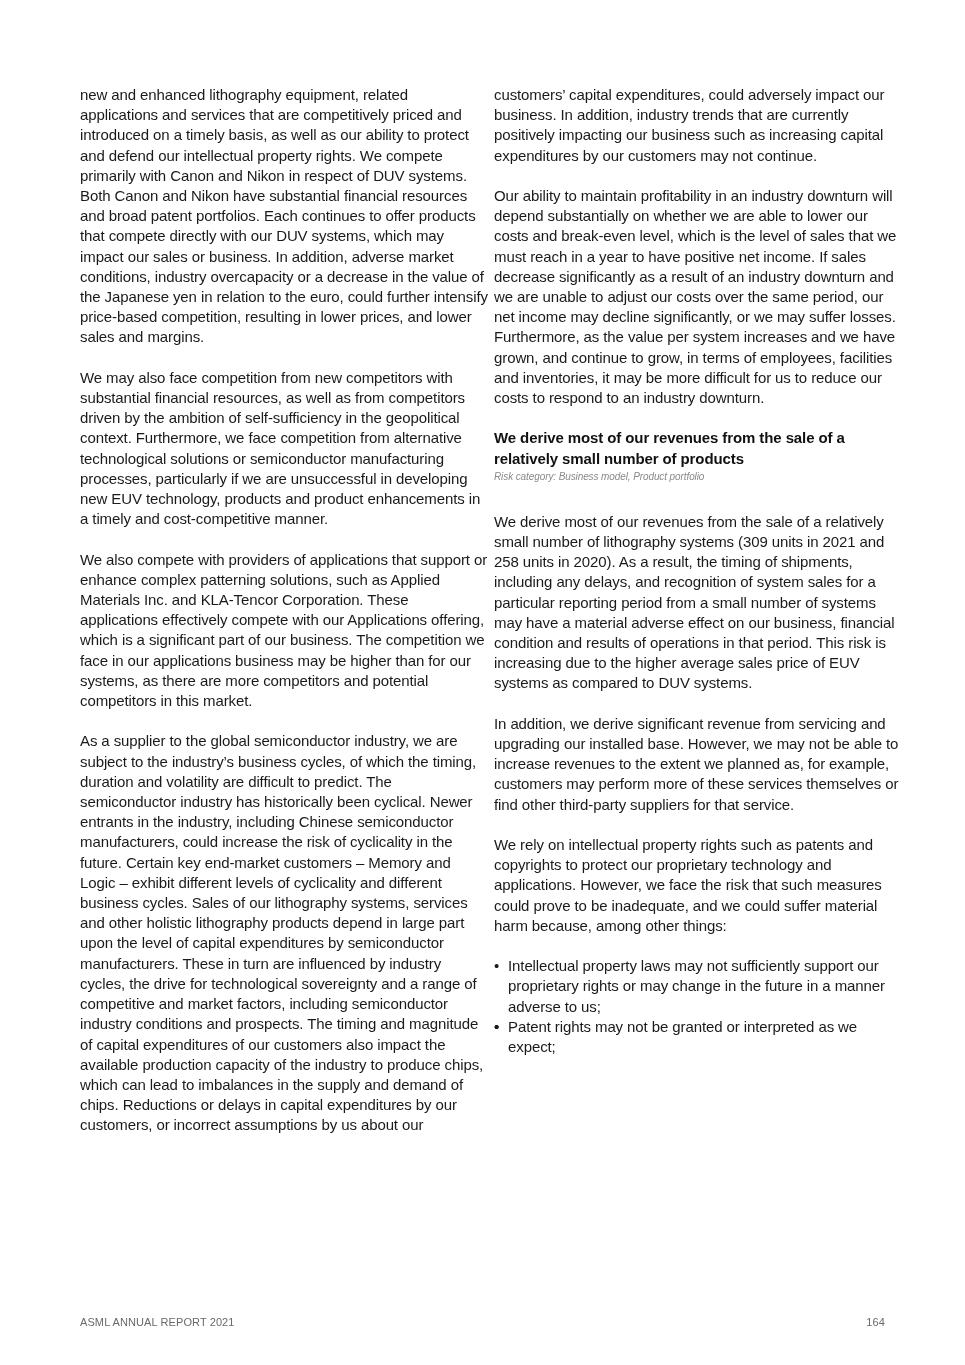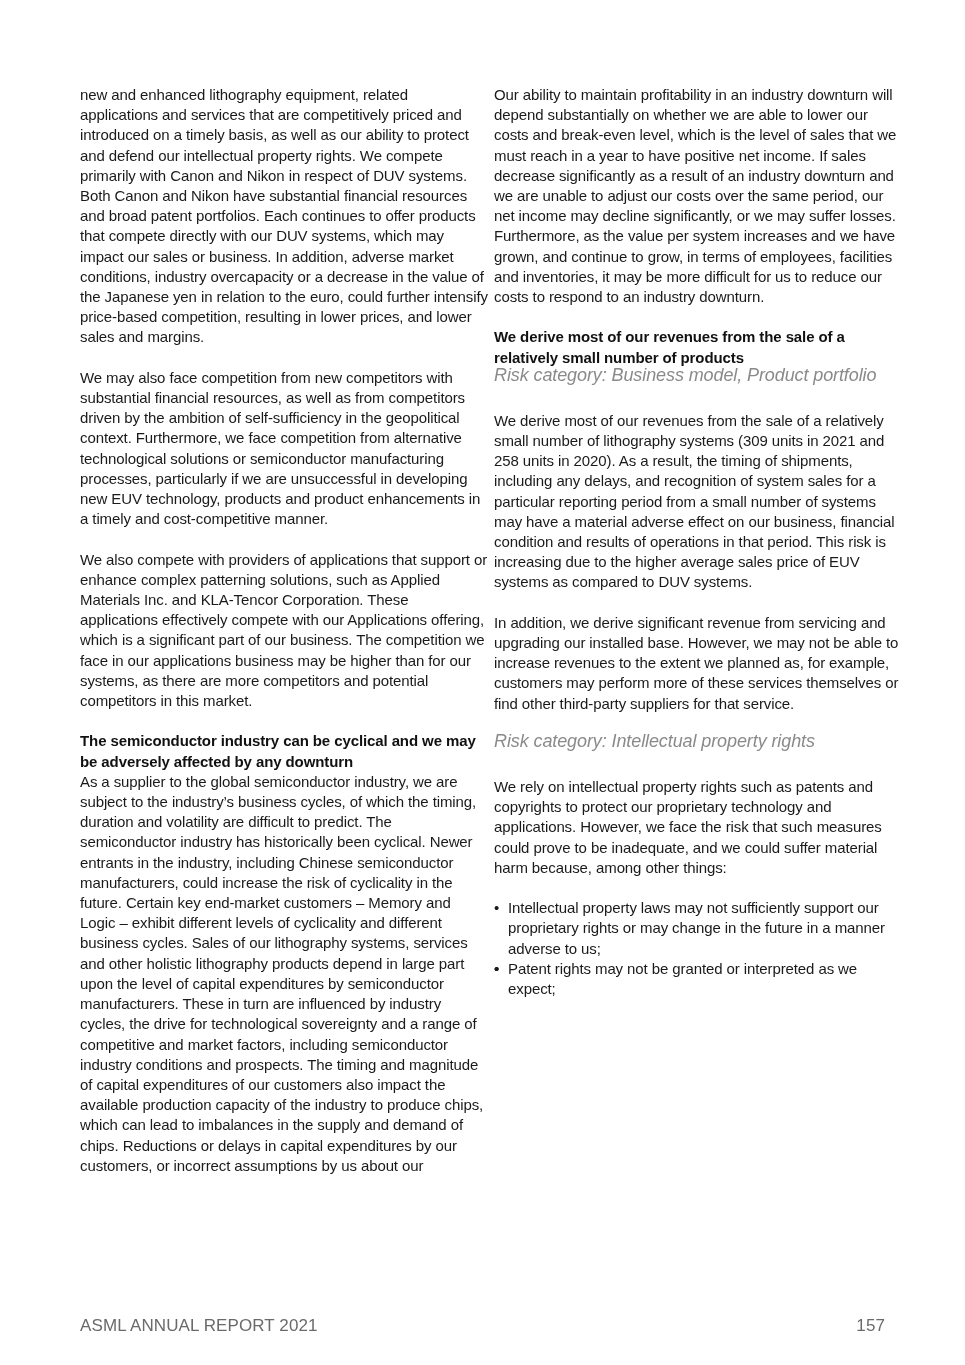--- a/index.html
+++ b/index.html
@@ -30,21 +30,21 @@
     }
     h3 {
       margin: 0;
       font-size: 15px;
       line-height: 20.2px;
       font-weight: bold;
       color: #111111;
     }
     .risk-cat {
       margin: 0 0 28px 0;
-      font-size: 18px;
+      font-size: 10px;
       line-height: 15px;
       font-style: italic;
       color: #8a8a8a;
     }
     ul.bullets {
       margin: 0;
       padding: 0;
       list-style: none;
     }
     ul.bullets li {
@@ -52,64 +52,63 @@
       padding-left: 14px;
     }
     ul.bullets li .bullet {
       position: absolute;
       left: 0;
       top: 0;
     }
     .footer {
       position: absolute;
       top: 1316px;
-      font-size: 17px;
+      font-size: 11px;
       color: #6a6a6a;
       letter-spacing: 0.1px;
     }
     .footer-left { left: 80px; }
     .footer-right { right: 80px; }
   </style>
 </head>
 <body>
 
 <div class="column col-left">
   <p>new and enhanced lithography equipment, related applications and services that are competitively priced and introduced on a timely basis, as well as our ability to protect and defend our intellectual property rights. We compete primarily with Canon and Nikon in respect of DUV systems. Both Canon and Nikon have substantial financial resources and broad patent portfolios. Each continues to offer products that compete directly with our DUV systems, which may impact our sales or business. In addition, adverse market conditions, industry overcapacity or a decrease in the value of the Japanese yen in relation to the euro, could further intensify price-based competition, resulting in lower prices, and lower sales and margins.</p>
   <p>We may also face competition from new competitors with substantial financial resources, as well as from competitors driven by the ambition of self-sufficiency in the geopolitical context. Furthermore, we face competition from alternative technological solutions or semiconductor manufacturing processes, particularly if we are unsuccessful in developing new EUV technology, products and product enhancements in a timely and cost-competitive manner.</p>
   <p>We also compete with providers of applications that support or enhance complex patterning solutions, such as Applied Materials Inc. and KLA-Tencor Corporation. These applications effectively compete with our Applications offering, which is a significant part of our business. The competition we face in our applications business may be higher than for our systems, as there are more competitors and potential competitors in this market.</p>
 
   <section>
-    <h3>The semiconductor industry can be cyclical and we may be adversely affected by any downturn</h3>
     <p>As a supplier to the global semiconductor industry, we are subject to the industry’s business cycles, of which the timing, duration and volatility are difficult to predict. The semiconductor industry has historically been cyclical. Newer entrants in the industry, including Chinese semiconductor manufacturers, could increase the risk of cyclicality in the future. Certain key end-market customers – Memory and Logic – exhibit different levels of cyclicality and different business cycles. Sales of our lithography systems, services and other holistic lithography products depend in large part upon the level of capital expenditures by semiconductor manufacturers. These in turn are influenced by industry cycles, the drive for technological sovereignty and a range of competitive and market factors, including semiconductor industry conditions and prospects. The timing and magnitude of capital expenditures of our customers also impact the available production capacity of the industry to produce chips, which can lead to imbalances in the supply and demand of chips. Reductions or delays in capital expenditures by our customers, or incorrect assumptions by us about our</p>
   </section>
 </div>
 
 <div class="column col-right">
+  <p>customers’ capital expenditures, could adversely impact our business. In addition, industry trends that are currently positively impacting our business such as increasing capital expenditures by our customers may not continue.</p>
   <p>Our ability to maintain profitability in an industry downturn will depend substantially on whether we are able to lower our costs and break-even level, which is the level of sales that we must reach in a year to have positive net income. If sales decrease significantly as a result of an industry downturn and we are unable to adjust our costs over the same period, our net income may decline significantly, or we may suffer losses. Furthermore, as the value per system increases and we have grown, and continue to grow, in terms of employees, facilities and inventories, it may be more difficult for us to reduce our costs to respond to an industry downturn.</p>
 
   <section>
     <h3>We derive most of our revenues from the sale of a relatively small number of products</h3>
     <div class="risk-cat">Risk category: Business model, Product portfolio</div>
     <p>We derive most of our revenues from the sale of a relatively small number of lithography systems (309 units in 2021 and 258 units in 2020). As a result, the timing of shipments, including any delays, and recognition of system sales for a particular reporting period from a small number of systems may have a material adverse effect on our business, financial condition and results of operations in that period. This risk is increasing due to the higher average sales price of EUV systems as compared to DUV systems.</p>
     <p>In addition, we derive significant revenue from servicing and upgrading our installed base. However, we may not be able to increase revenues to the extent we planned as, for example, customers may perform more of these services themselves or find other third-party suppliers for that service.</p>
   </section>
 
   <section>
-    <div class="risk-cat">Risk category: Intellectual property rights</div>
     <p>We rely on intellectual property rights such as patents and copyrights to protect our proprietary technology and applications. However, we face the risk that such measures could prove to be inadequate, and we could suffer material harm because, among other things:</p>
     <ul class="bullets">
       <li>
         <span class="bullet">•</span>
         <span>Intellectual property laws may not sufficiently support our proprietary rights or may change in the future in a manner adverse to us;</span>
       </li>
       <li>
         <span class="bullet">•</span>
       </li>
       <li>
         <span class="bullet">•</span>
         <span>Patent rights may not be granted or interpreted as we expect;</span>
       </li>
     </ul>
   </section>
 </div>
 
 <div class="footer footer-left">ASML ANNUAL REPORT 2021</div>
-<div class="footer footer-right">157</div>
+<div class="footer footer-right">164</div>
 
 </body></html>

